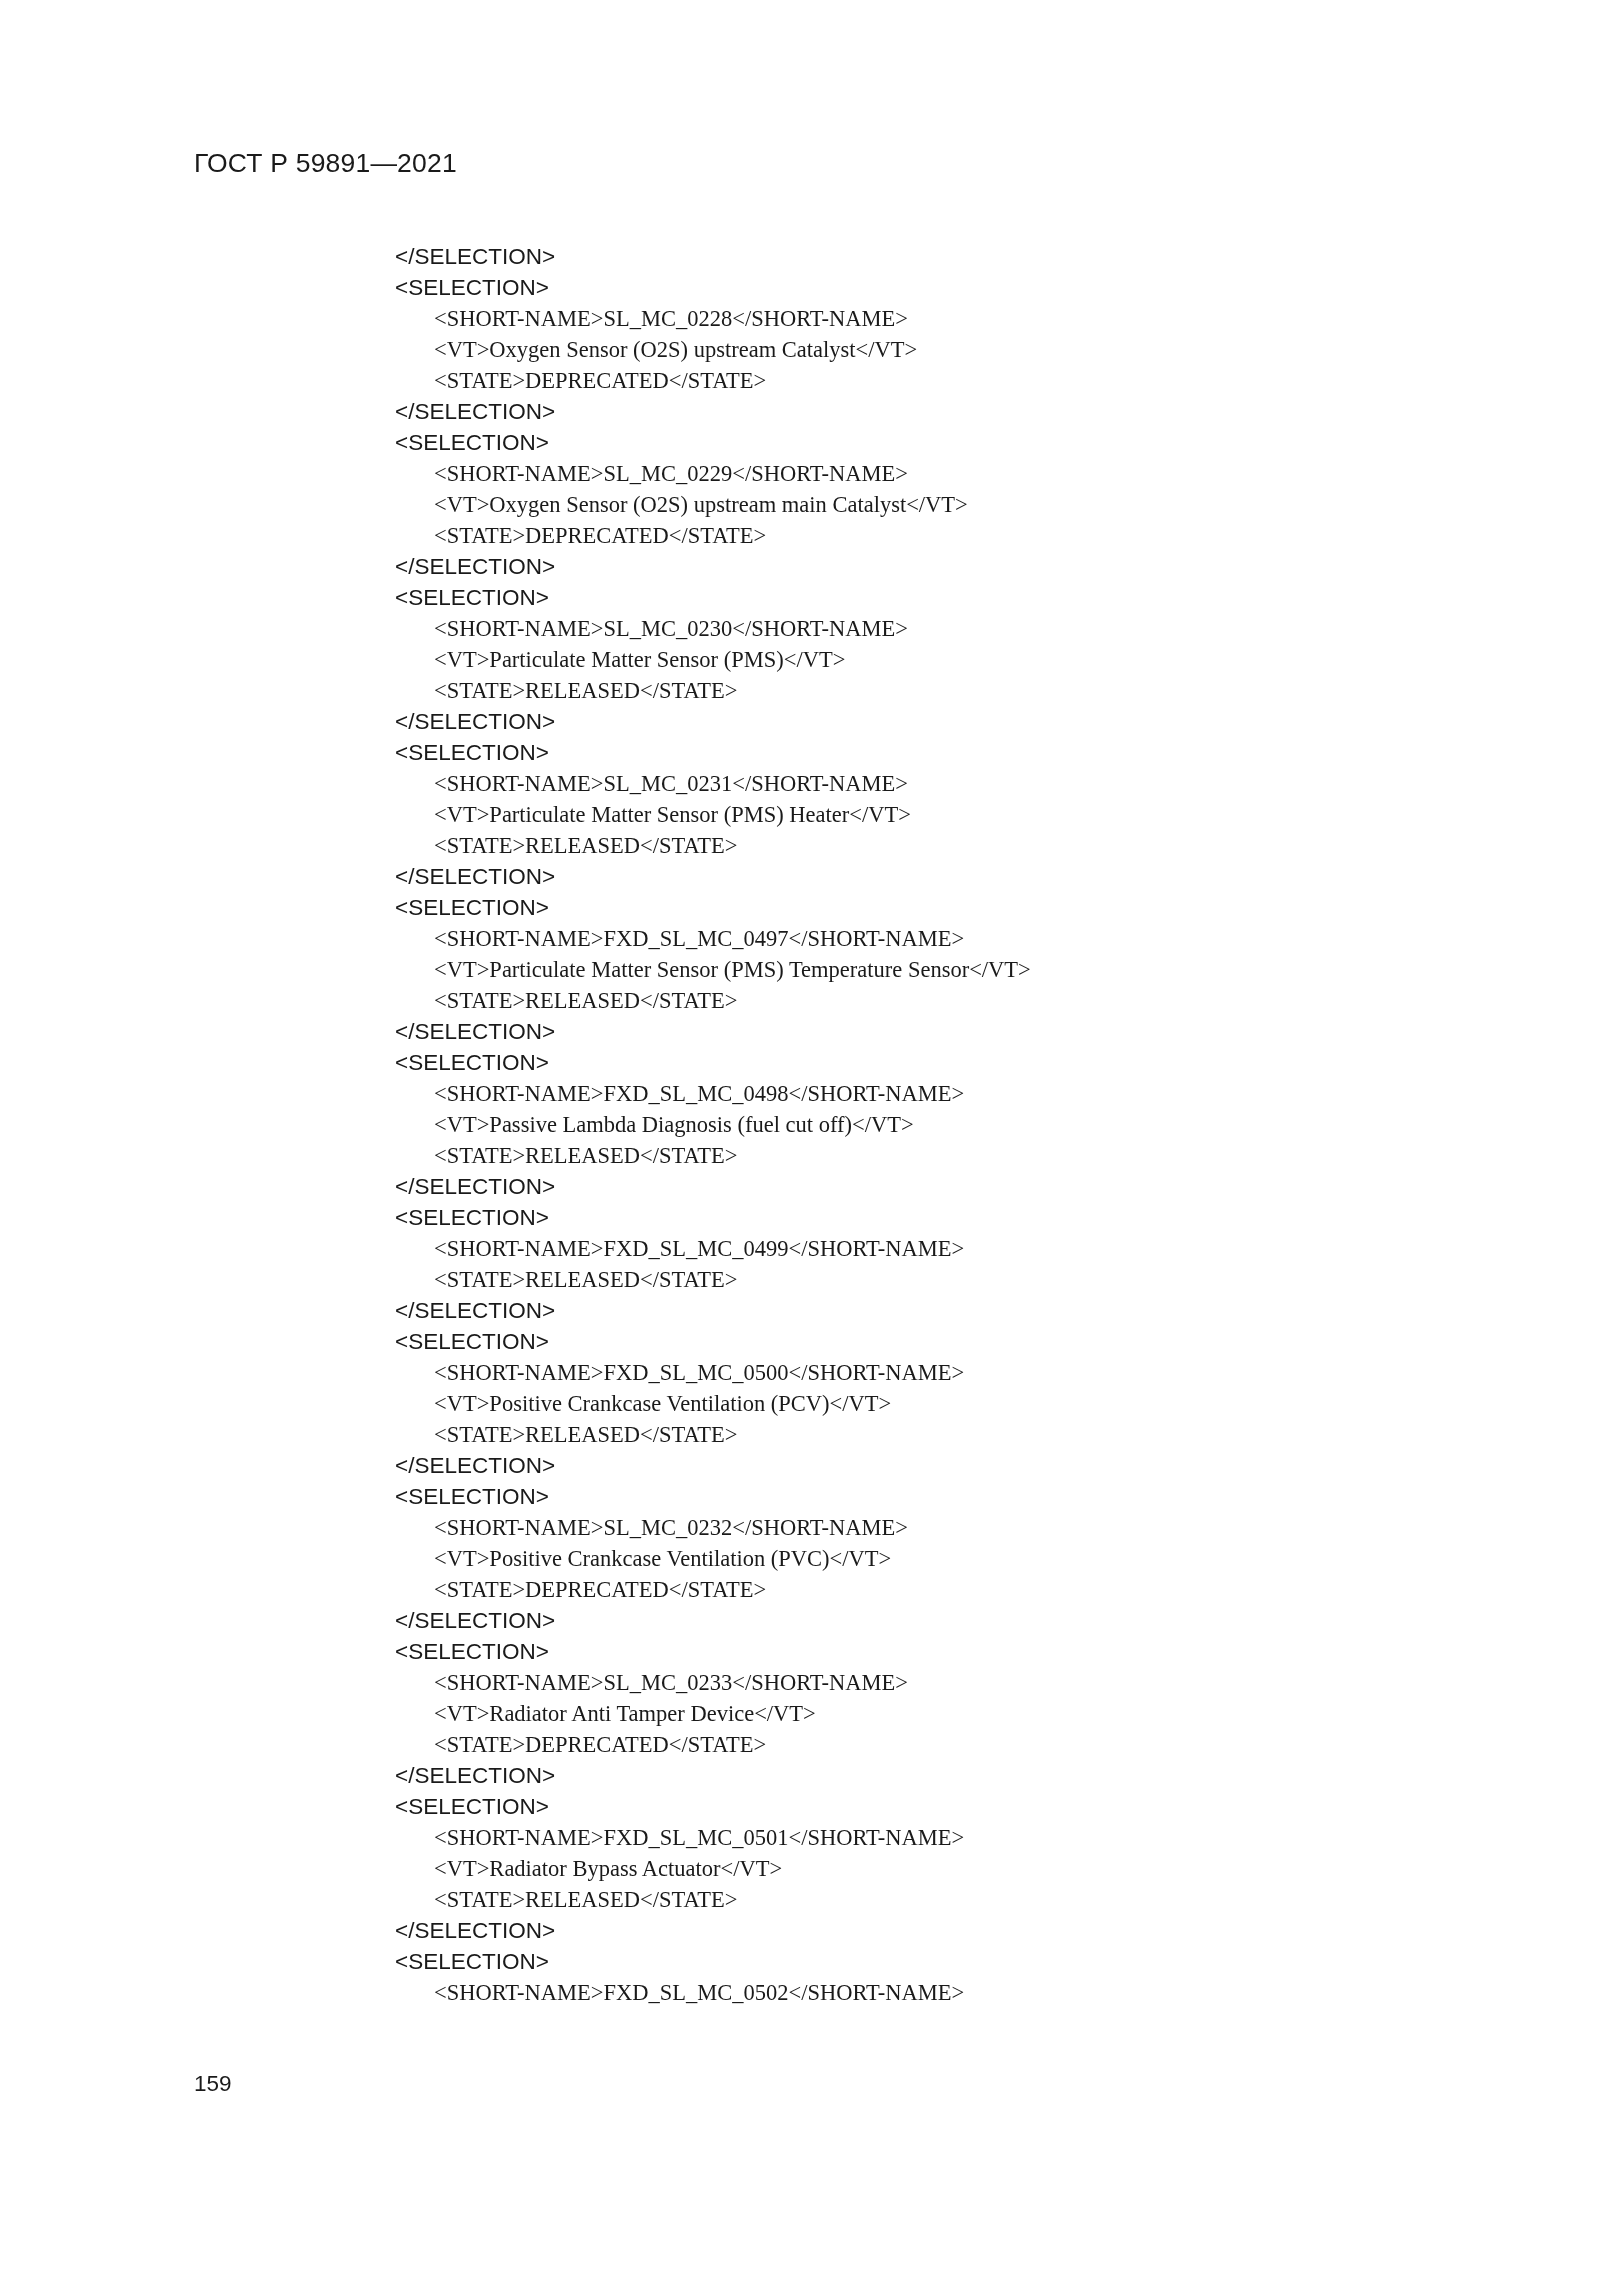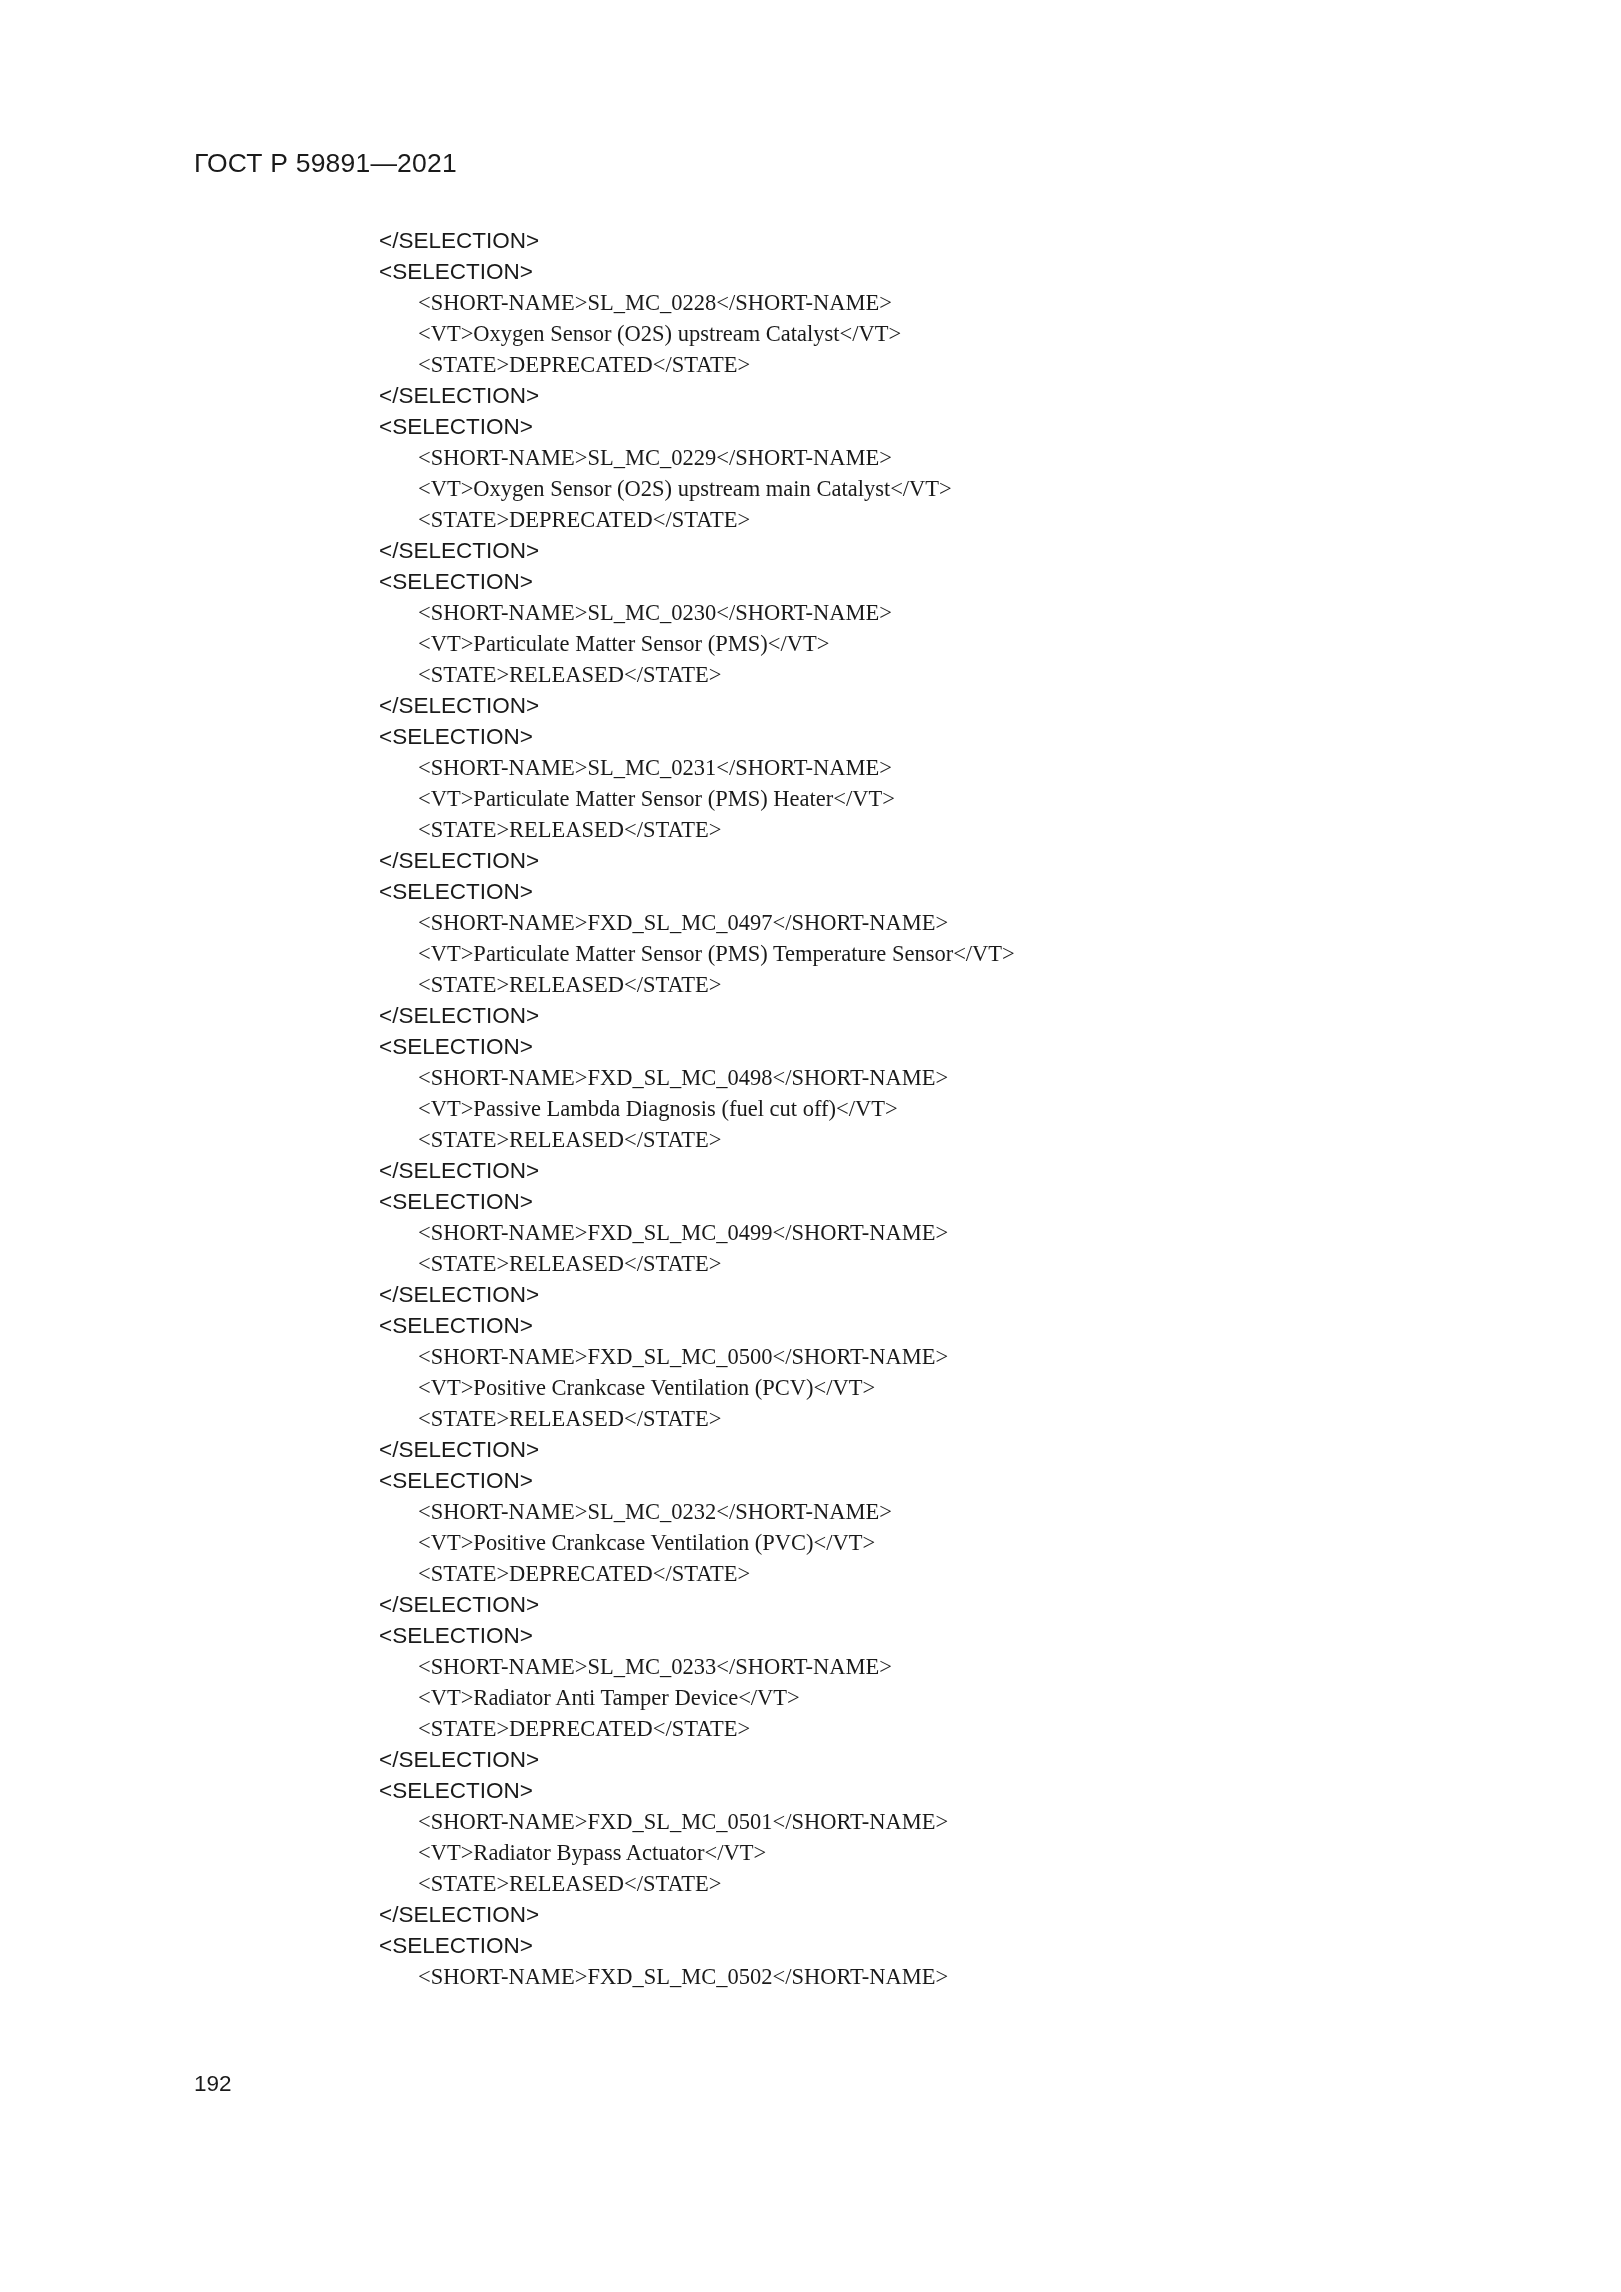--- a/index.html
+++ b/index.html
@@ -22,21 +22,21 @@
       font-size: 26.5px;
       font-weight: normal;
       line-height: 31px;
       letter-spacing: 0.2px;
       white-space: nowrap;
     }
     .code-block {
       position: absolute;
       left: 379px;
       top: 225px;
-      margin: 0;
+      margin: 16px;
       padding: 0;
       list-style: none;
       font-size: 22.5px;
       line-height: 31px;
     }
     .code-line {
       white-space: pre;
       height: 31px;
     }
     .code-line.indent-1 {
@@ -109,14 +109,14 @@
     <li class="code-line">&lt;/SELECTION&gt;</li>
     <li class="code-line">&lt;SELECTION&gt;</li>
     <li class="code-line indent-1">&lt;SHORT-NAME&gt;FXD_SL_MC_0501&lt;/SHORT-NAME&gt;</li>
     <li class="code-line indent-1">&lt;VT&gt;Radiator Bypass Actuator&lt;/VT&gt;</li>
     <li class="code-line indent-1">&lt;STATE&gt;RELEASED&lt;/STATE&gt;</li>
     <li class="code-line">&lt;/SELECTION&gt;</li>
     <li class="code-line">&lt;SELECTION&gt;</li>
     <li class="code-line indent-1">&lt;SHORT-NAME&gt;FXD_SL_MC_0502&lt;/SHORT-NAME&gt;</li>
   </ul>
 
-<div class="page-number">192</div>
+<div class="page-number">159</div>
 
 
 </body></html>

